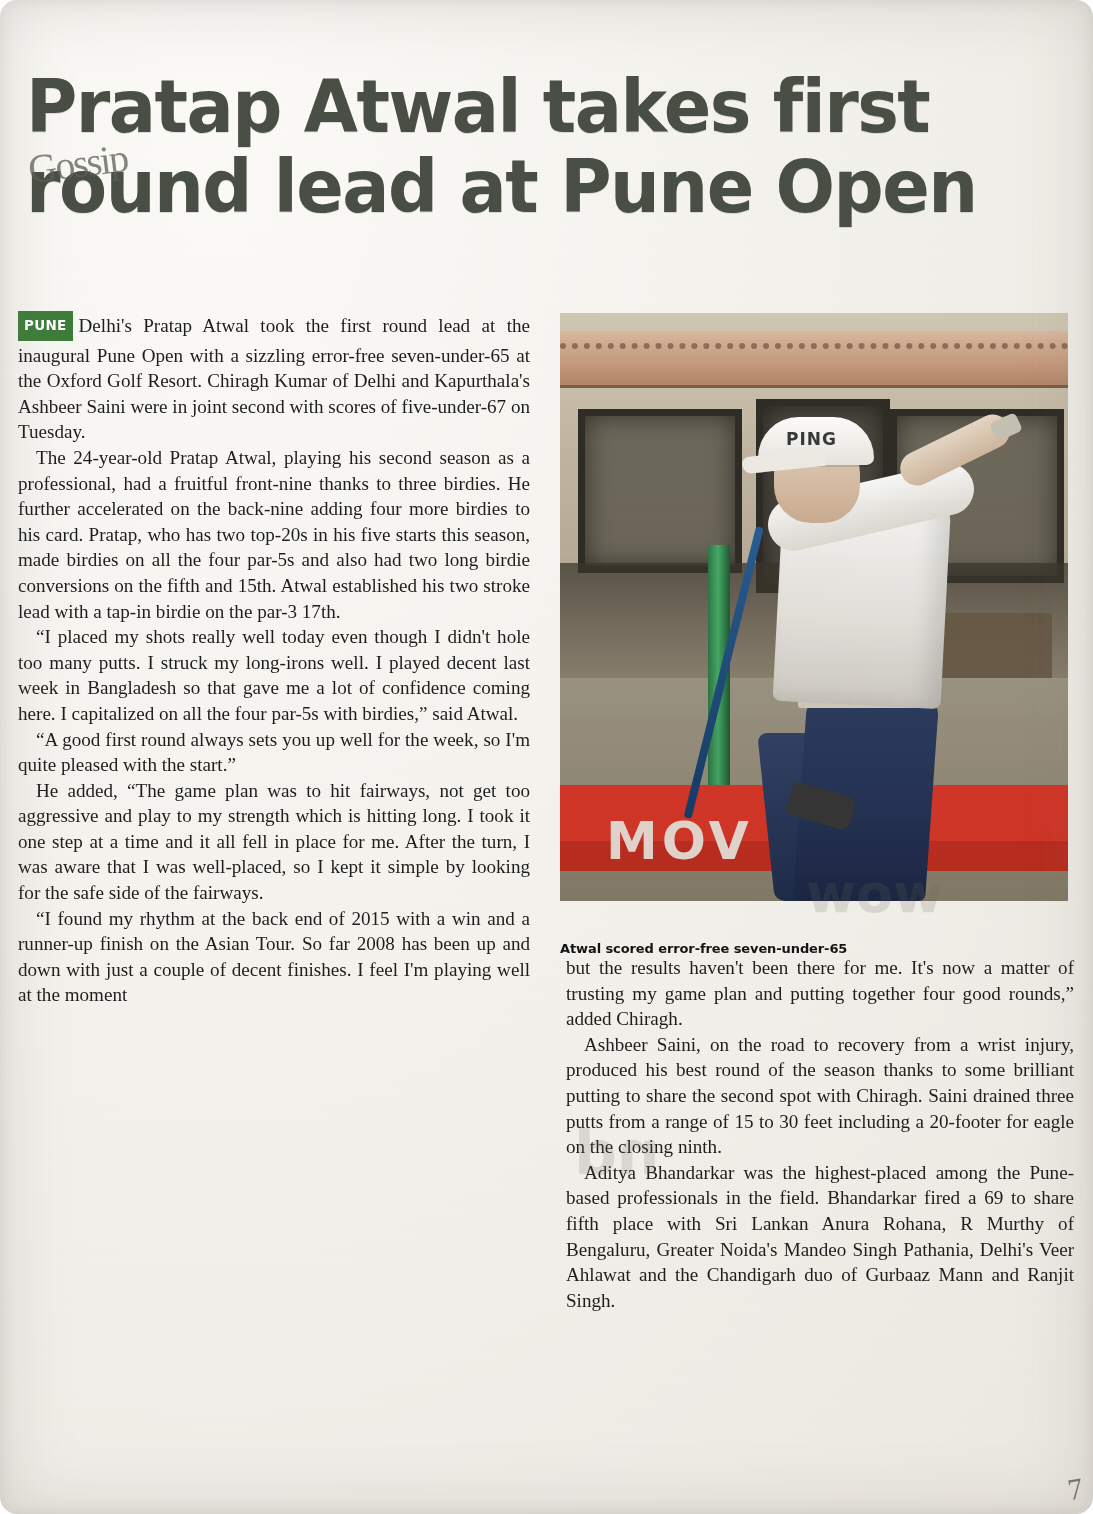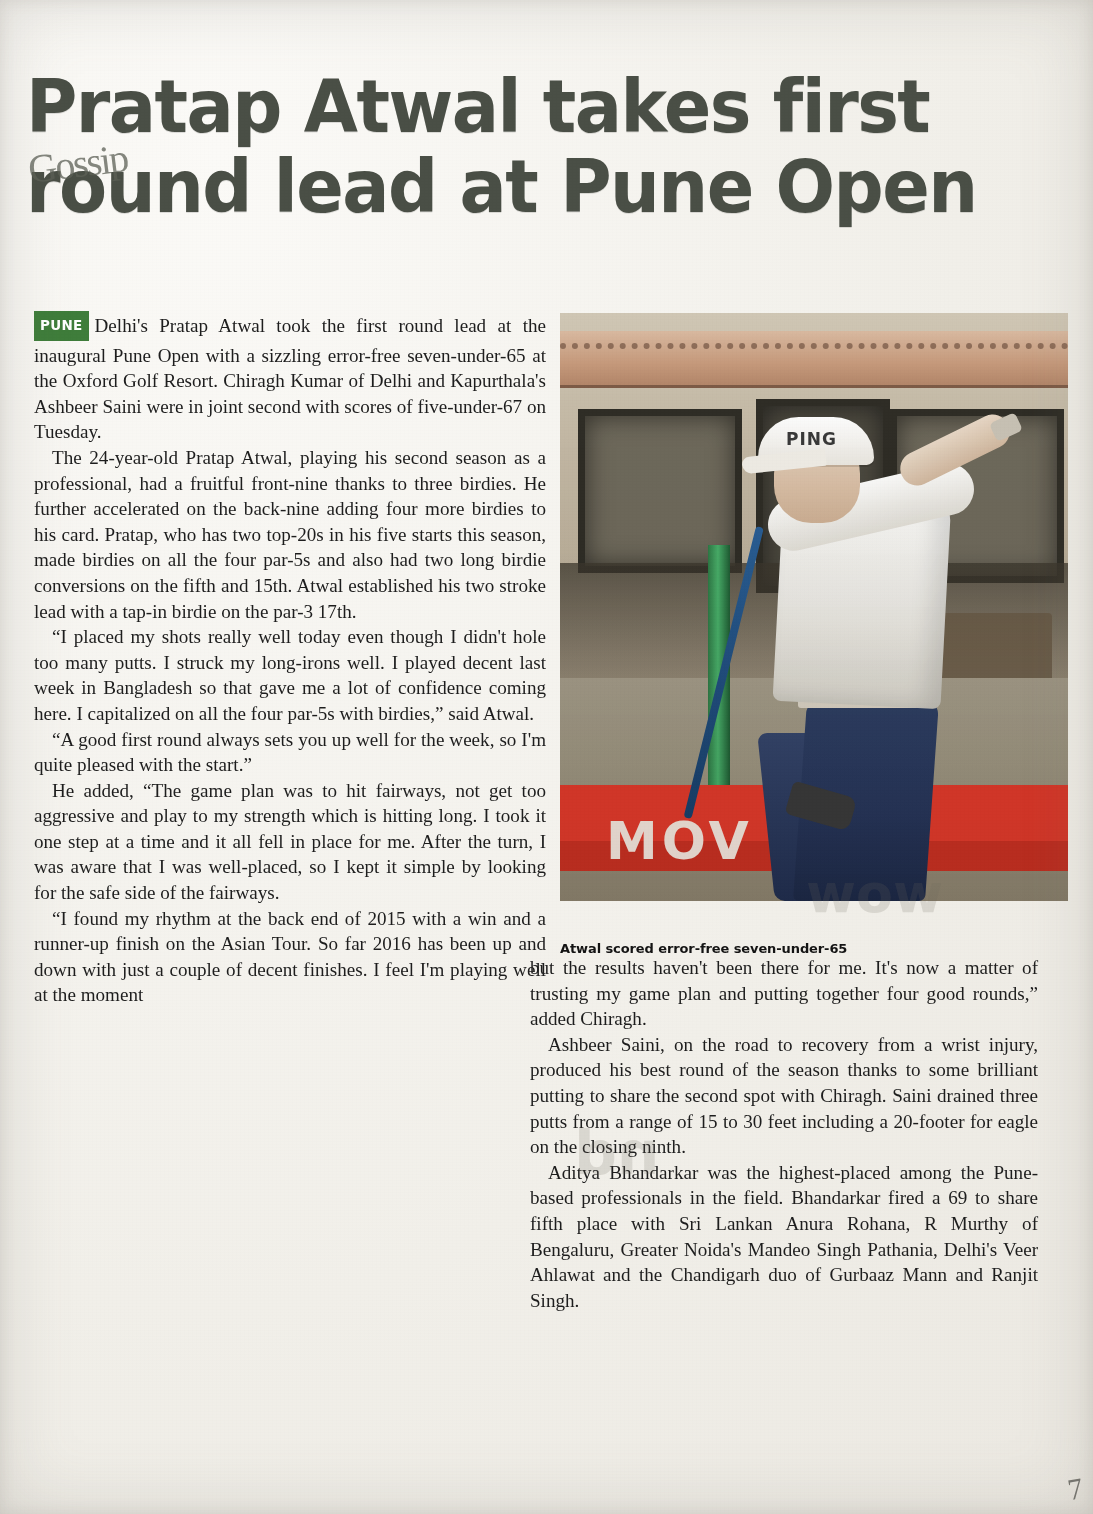--- a/index.html
+++ b/index.html
@@ -11,20 +11,21 @@
     font-family: "Liberation Serif", serif;
   }
   #page {
     position: relative;
     width: 1093px;
     height: 1514px;
     overflow: hidden;
     background: #f3f1ec;
     background-image:
       radial-gradient(ellipse at 20% 10%, #fbfaf7 0%, #f1efe9 60%, #ebe8e1 100%);
+    border-radius: 17px;
   }
   
   #grain {
     position: absolute;
     inset: 0;
     pointer-events: none;
     opacity: .35;
     background-image:
       repeating-linear-gradient(0deg, rgba(0,0,0,0.012) 0px, rgba(0,0,0,0.012) 1px, rgba(255,255,255,0) 1px, rgba(255,255,255,0) 3px),
       repeating-linear-gradient(90deg, rgba(0,0,0,0.01) 0px, rgba(0,0,0,0.01) 1px, rgba(255,255,255,0) 1px, rgba(255,255,255,0) 4px);
@@ -77,28 +78,28 @@
     -webkit-hyphens: auto;
     hyphens: auto;
   }
   .col p {
     margin: 0;
     text-indent: 18px;
   }
   .col p.first { text-indent: 0; }
 
   #col-left {
-    left: 34px;
+    left: 18px;
     top: 313px;
     width: 512px;
     font-size: 19.1px;
     line-height: 25.6px;
   }
   #col-right-bottom {
-    left: 530px;
+    left: 566px;
     top: 955px;
     width: 508px;
     font-size: 19.1px;
     line-height: 25.6px;
   }
 
   .kicker {
     display: inline-block;
     background: #3f7d3b;
     color: #ffffff;
@@ -305,21 +306,21 @@
   </h1>
 
   <div class="scribble">Gossip</div>
 
   <div class="col" id="col-left">
     <p class="first"><span class="kicker">PUNE</span><span>Delhi's Pratap Atwal took the first round lead at the inaugural Pune Open with a sizzling error-free seven-under-65 at the Oxford Golf Resort. Chiragh Kumar of Delhi and Kapurthala's Ashbeer Saini were in joint second with scores of five-under-67 on Tuesday.</span></p>
     <p>The 24-year-old Pratap Atwal, playing his second season as a professional, had a fruitful front-nine thanks to three birdies. He further accelerated on the back-nine adding four more birdies to his card. Pratap, who has two top-20s in his five starts this season, made birdies on all the four par-5s and also had two long birdie conversions on the fifth and 15th. Atwal established his two stroke lead with a tap-in birdie on the par-3 17th.</p>
     <p>“I placed my shots really well today even though I didn't hole too many putts. I struck my long-irons well. I played decent last week in Bangladesh so that gave me a lot of confidence coming here. I capitalized on all the four par-5s with birdies,” said Atwal.</p>
     <p>“A good first round always sets you up well for the week, so I'm quite pleased with the start.”</p>
     <p>He added, “The game plan was to hit fairways, not get too aggressive and play to my strength which is hitting long. I took it one step at a time and it all fell in place for me. After the turn, I was aware that I was well-placed, so I kept it simple by looking for the safe side of the fairways.</p>
-    <p>“I found my rhythm at the back end of 2015 with a win and a runner-up finish on the Asian Tour. So far 2016 has been up and down with just a couple of decent finishes. I feel I'm playing well at the moment</p>
+    <p>“I found my rhythm at the back end of 2015 with a win and a runner-up finish on the Asian Tour. So far 2008 has been up and down with just a couple of decent finishes. I feel I'm playing well at the moment</p>
   </div>
 
   <div id="photo-wrap">
     <div id="photo">
       <div class="ph-wall"></div>
       <div class="ph-roof"></div>
       <div class="ph-roofline"></div>
       <div class="ph-window ph-w1"></div>
       <div class="ph-window ph-w2"></div>
       <div class="ph-window ph-w3"></div>

